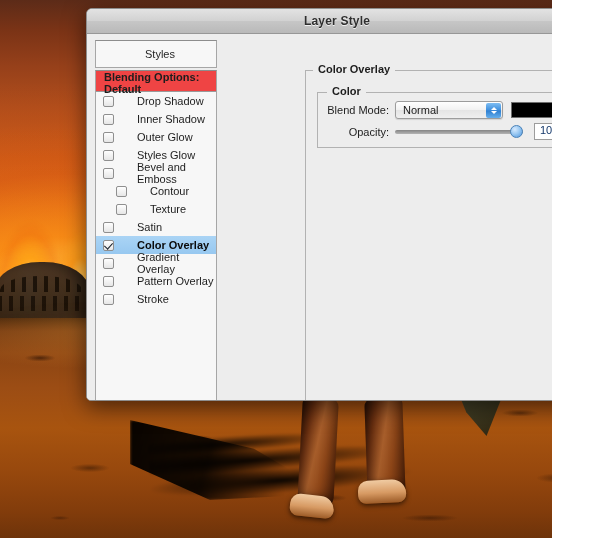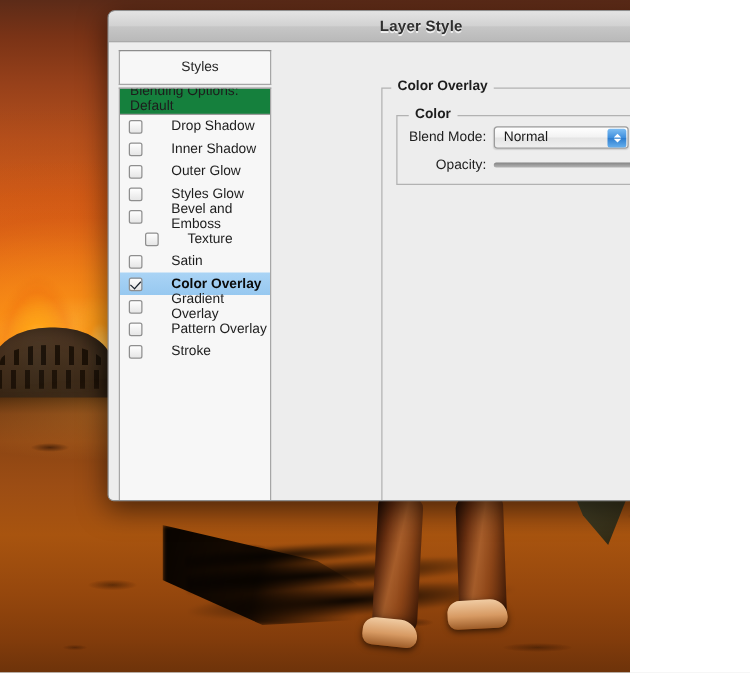--- a/index.html
+++ b/index.html
@@ -3,21 +3,21 @@
 <meta charset="utf-8">
 <style>
   * { box-sizing: border-box; margin: 0; padding: 0; }
   html, body {
     width: 600px; height: 538px;
     overflow: hidden;
     font-family: "Liberation Sans", sans-serif;
   }
   #stage {
     position: relative;
-    width: 504px; height: 538px;
+    width: 552px; height: 538px;
     overflow: hidden;
     background: #2a1505;
   }
 
   
   .bg-sky {
     position: absolute; left: 0; top: 0; width: 600px; height: 330px;
     background:
       radial-gradient(ellipse 260px 180px at 60px 300px, rgba(255,214,90,0.95) 0%, rgba(255,150,20,0.55) 35%, rgba(255,90,0,0.12) 70%, rgba(0,0,0,0) 100%),
       radial-gradient(ellipse 420px 240px at 30px 320px, rgba(255,120,10,0.55) 0%, rgba(200,60,0,0.2) 55%, rgba(0,0,0,0) 100%),
@@ -178,24 +178,24 @@
     font-size: 11px; color: #262626; justify-content: center;
   }
   .effects-box {
     position: absolute; left: 8px; top: 36px; width: 122px; height: 345px;
     background: #f7f7f7;
     border: 1px solid #a6a6a6;
     border-top-color: #8d8d8d;
     overflow: hidden;
   }
   .fx-head {
-    height: 21px; display: flex; align-items: flex-end; padding-left: 8px;
-    font-size: 11px; font-weight: 400; color: #1d1d1d;
+    height: 21px; display: flex; align-items: flex-start; padding-left: 8px;
+    font-size: 11px; font-weight: 700; color: #1d1d1d;
     border-bottom: 1px solid #9a9a9a;
-    background: #15803d;
+    background: #ef4444;
   }
   .fx-row {
     height: 18px; display: flex; align-items: center;
     padding-left: 7px; gap: 23px;
     font-size: 11px; color: #1d1d1d;
   }
   .fx-row.sub { padding-left: 20px; }
   .fx-row.active {
     background: linear-gradient(to bottom, #aad4f5 0%, #97c8f0 100%);
     color: #0a0a0a; font-weight: 600;
@@ -360,20 +360,24 @@
             <div class="fx-row">
               <span class="cbx"></span>
               <span>Styles Glow</span>
             </div>
             <div class="fx-row">
               <span class="cbx"></span>
               <span>Bevel and Emboss</span>
             </div>
             <div class="fx-row sub">
               <span class="cbx"></span>
+              <span>Contour</span>
+            </div>
+            <div class="fx-row sub">
+              <span class="cbx"></span>
               <span>Texture</span>
             </div>
             <div class="fx-row">
               <span class="cbx"></span>
               <span>Satin</span>
             </div>
             <div class="fx-row active">
               <span class="cbx checked"></span>
               <span>Color Overlay</span>
             </div>

